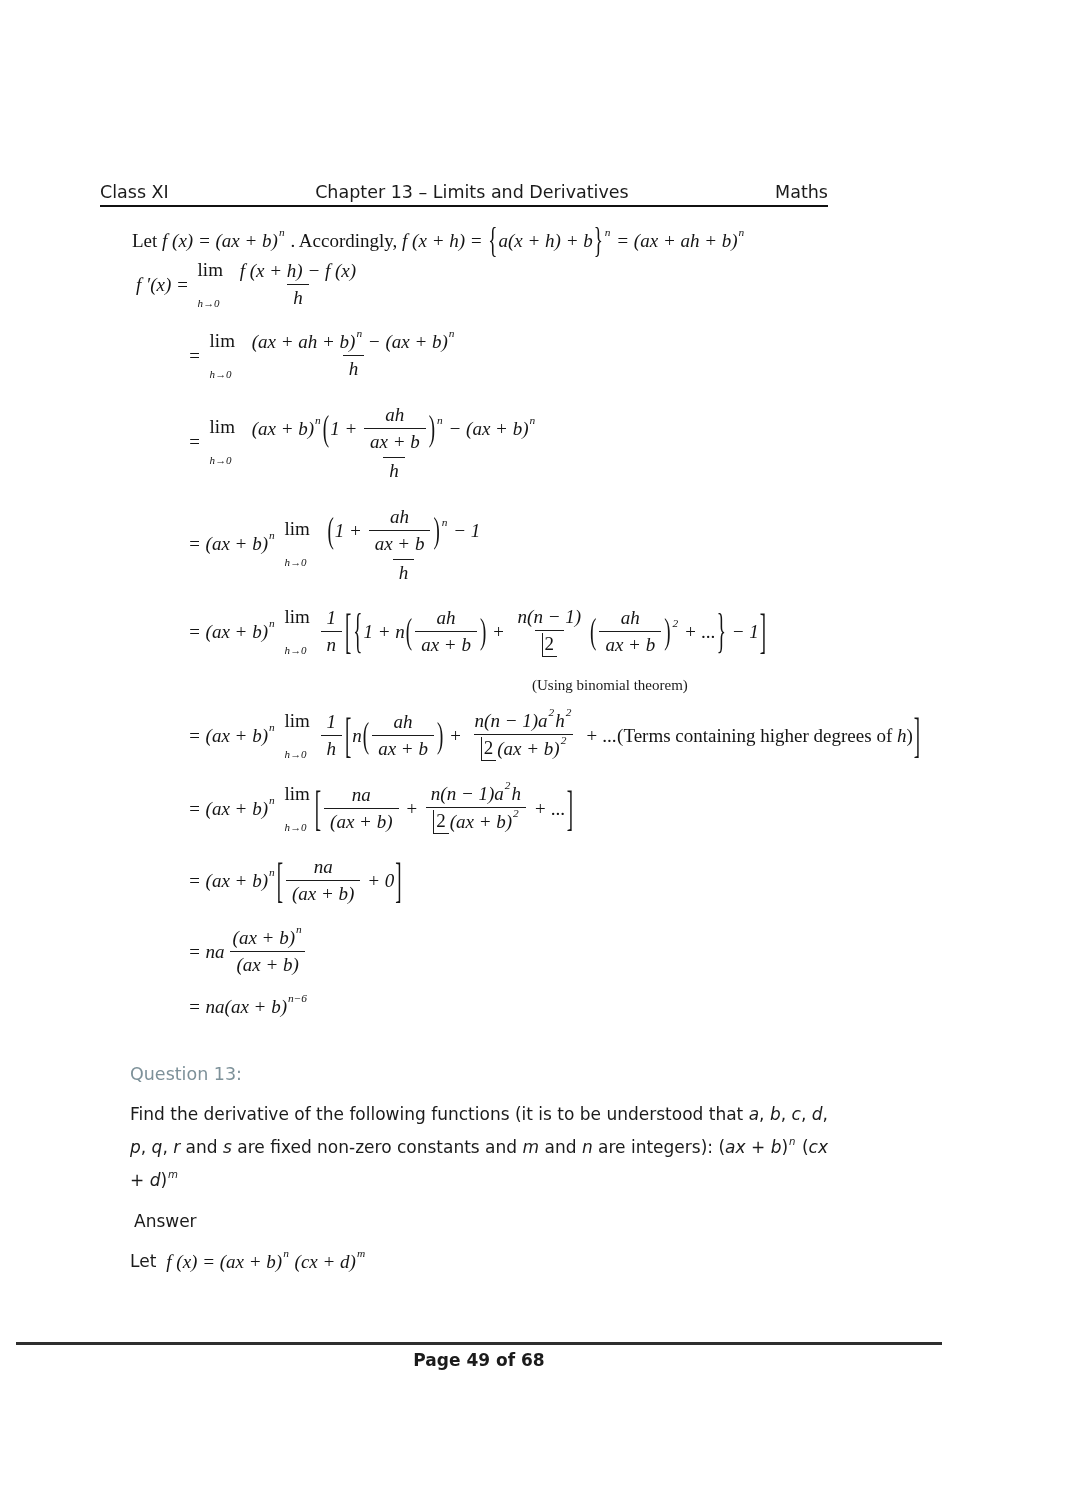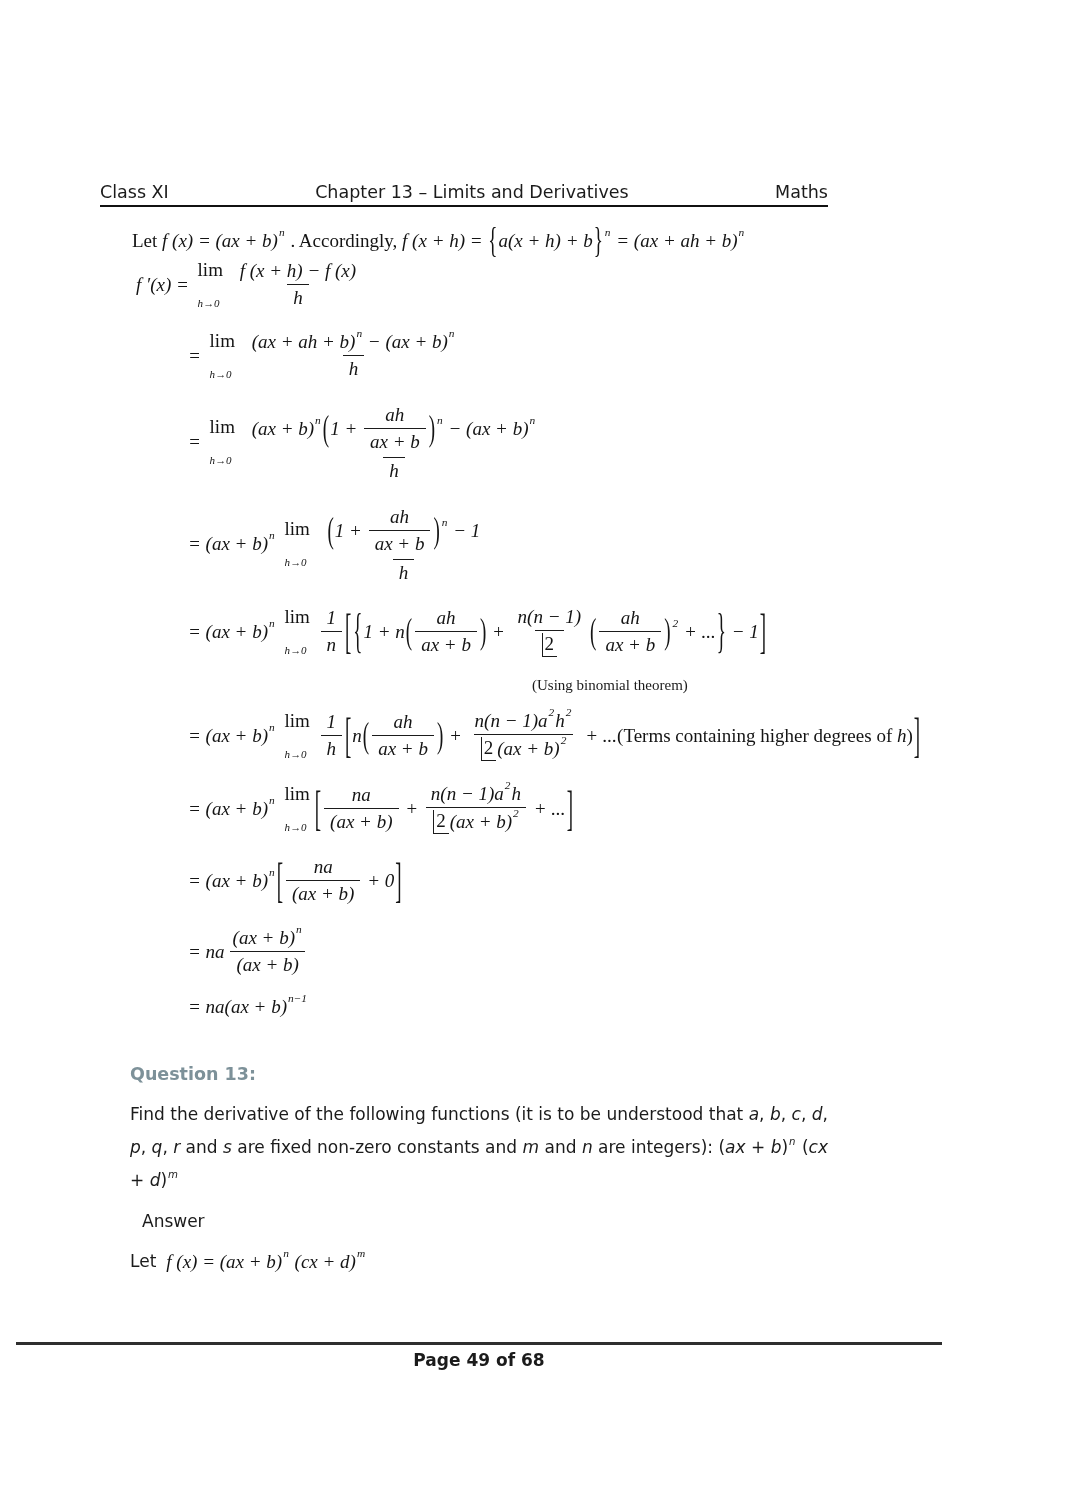--- a/index.html
+++ b/index.html
@@ -41,23 +41,23 @@
   .mpar .mtext{white-space:normal;}
   .mpar .msup{display:inline-block;}
 
   
   .step{margin:6px 0 18px 58px;}
   .step.first{margin-left:6px;}
   .step.note{margin:0 0 14px 402px;font-family:"Liberation Serif",serif;
              font-style:normal;font-size:15px;}
 
   
-  .q-heading{margin-top:46px;font-size:17.5px;font-weight:bold;}
+  .q-heading{margin-top:46px;font-size:17.5px;font-weight:normal;}
   .q-body{margin-top:14px;}
-  .answer{margin:14px 0 20px 12px;font-size:17px;}
+  .answer{margin:14px 0 20px 4px;font-size:17px;}
   .let-line{display:flex;align-items:center;margin-top:8px;}
   .let-label{font-size:17px;align-self:flex-end;margin-right:10px;padding-bottom:2px;}
 
   
   .footer{position:absolute;left:16px;right:8px;top:1342px;border-top:3px solid #2e2e2e;}
   .footer .pg{margin-top:5px;text-align:center;font-weight:bold;font-size:17px;}
 </style>
 </head>
 <body>
 
@@ -392,21 +392,21 @@
               </span>
             </span>
             <span class="mden">
               <span class="mtext">(ax + b)</span>
             </span>
           </span>
         </div>
         <div class="mline step eq">
           <span class="mtext">= na(ax + b)</span>
           <span class="msup">
-            <span class="mtext">n−1</span>
+            <span class="mtext">n−6</span>
           </span>
         </div>
       </div>
 
     <div class="q-heading" style="color: rgb(125, 145, 153);">Question 13:</div>
 
     <div class="mpar q-body"><span class="mtext">Find the derivative of the following functions (it is to be understood that </span><span class="mit"><span class="mtext">a</span></span><span class="mtext">, </span><span class="mit"><span class="mtext">b</span></span><span class="mtext">, </span><span class="mit"><span class="mtext">c</span></span><span class="mtext">, </span><span class="mit"><span class="mtext">d</span></span><span class="mtext">, </span><span class="mit"><span class="mtext">p</span></span><span class="mtext">, </span><span class="mit"><span class="mtext">q</span></span><span class="mtext">, </span><span class="mit"><span class="mtext">r</span></span><span class="mtext"> and </span><span class="mit"><span class="mtext">s</span></span><span class="mtext"> are fixed non-zero constants and </span><span class="mit"><span class="mtext">m</span></span><span class="mtext"> and </span><span class="mit"><span class="mtext">n</span></span><span class="mtext"> are integers): (</span><span class="mit"><span class="mtext">ax</span></span><span class="mtext"> + </span><span class="mit"><span class="mtext">b</span></span><span class="mtext">)</span><span class="msup"><span class="mit"><span class="mtext">n</span></span></span><span class="mtext"> (</span><span class="mit"><span class="mtext">cx</span></span><span class="mtext"> + </span><span class="mit"><span class="mtext">d</span></span><span class="mtext">)</span><span class="msup"><span class="mit"><span class="mtext">m</span></span></span></div>
 
     <div class="answer">Answer</div>
 

